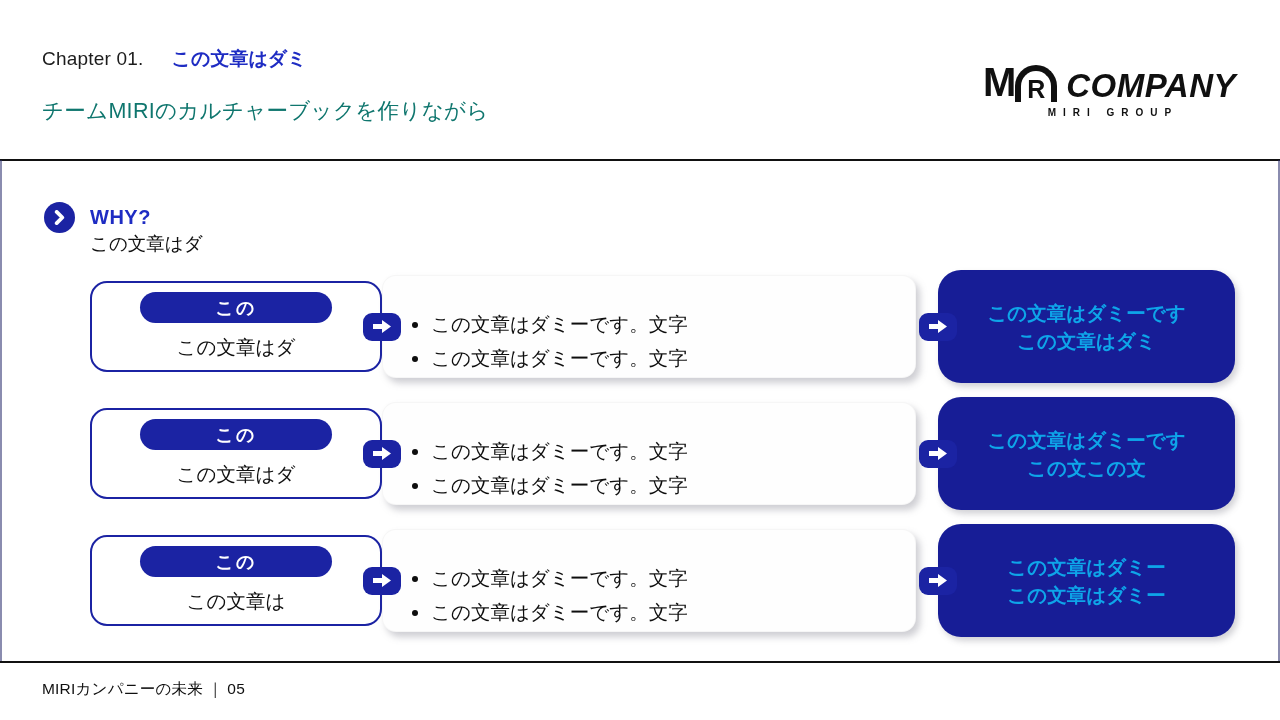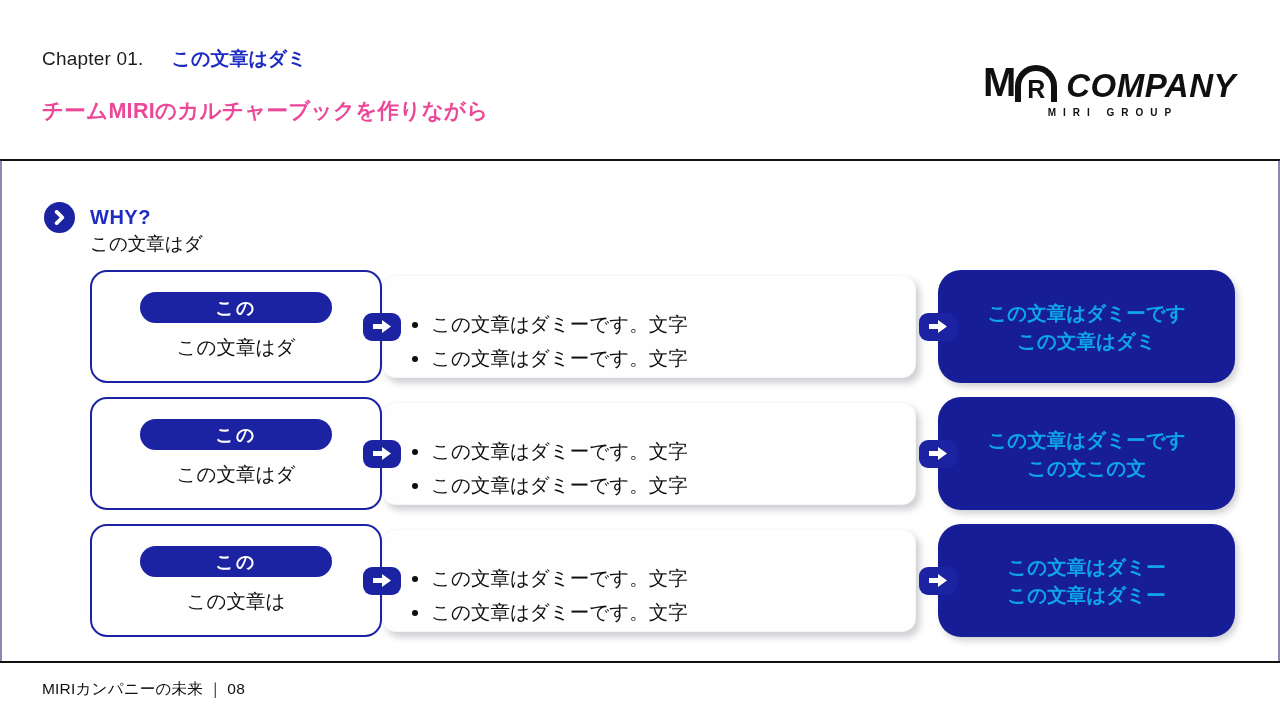--- a/index.html
+++ b/index.html
@@ -13,21 +13,21 @@
   .slide{
     position:relative;width:1280px;height:720px;background:#ffffff;
     font-family:"Liberation Sans","DejaVu Sans",sans-serif;color:var(--ink);
     overflow:hidden;margin:0 auto;
   }
   
   .header{position:absolute;left:42px;top:46px;}
   .chapter-line{display:flex;align-items:center;gap:28px;}
   .chapter{font-size:19px;color:#1c1c1c;letter-spacing:.2px;}
   .chapter-accent{font-size:19px;font-weight:800;color:var(--blue-text);}
-  .slide-title{margin-top:24px;font-size:21.5px;font-weight:700;color:#ec4899;letter-spacing:.3px;}
+  .slide-title{margin-top:24px;font-size:21.5px;font-weight:400;color:#0f766e;letter-spacing:.3px;}
   
   .logo{position:absolute;right:44px;top:62px;text-align:center;color:#101010;}
   .logo-row{display:flex;align-items:flex-end;justify-content:center;line-height:1;}
   .logo-m{font-size:40px;font-weight:800;letter-spacing:-2px;}
   .logo-arch{width:42px;height:37px;border:6px solid #101010;border-bottom:none;
     border-radius:21px 21px 0 0;display:flex;align-items:flex-end;justify-content:center;margin:0 1px;}
   .logo-arch span{font-size:25px;font-weight:800;line-height:.95;}
   .logo-company{font-size:33px;font-style:italic;font-weight:600;letter-spacing:.5px;margin-left:8px;}
   .logo-sub{margin-top:5px;font-size:10px;font-weight:700;letter-spacing:7px;padding-left:7px;}
   
@@ -37,21 +37,21 @@
   .edge.left{left:0;} .edge.right{right:0;}
   
   .why{position:absolute;left:44px;top:202px;display:flex;align-items:center;gap:15px;}
   .why-circle{width:31px;height:31px;border-radius:50%;background:var(--navy);
     display:flex;align-items:center;justify-content:center;}
   .why-label{font-size:20px;font-weight:800;color:var(--blue-text);letter-spacing:.5px;}
   .why-sub{position:absolute;left:90px;top:231px;font-size:18.5px;color:#0f0f0f;}
   
   .rows{position:absolute;top:270px;left:90px;right:45px;display:flex;flex-direction:column;gap:14px;}
   .row{display:flex;align-items:center;height:113px;}
-  .card-left{width:292px;height:113px;background:#fff;border:2.5px solid var(--navy);
+  .card-left{width:292px;height:91px;background:#fff;border:2.5px solid var(--navy);
     border-radius:17px;display:flex;flex-direction:column;align-items:center;justify-content:center;gap:11px;}
   .pill{width:192px;height:31px;background:var(--navy);border-radius:16px;color:#fff;
     font-weight:800;font-size:18px;display:flex;align-items:center;justify-content:center;letter-spacing:2px;}
   .card-text{font-size:19.5px;color:#0f0f0f;}
   .flow-arrow{width:38px;height:28px;background:var(--navy);border-radius:9px;
     display:flex;align-items:center;justify-content:center;margin:0 -19px;position:relative;z-index:2;flex:none;}
   .card-mid{flex:1;height:103px;background:#fefefe;border-radius:14px;margin-right:22px;
     box-shadow:4px 5px 7px rgba(115,115,128,.35);border:1px solid rgba(0,0,0,.03);
     display:flex;align-items:center;padding-left:26px;}
   .card-mid ul{list-style:disc;padding-left:22px;font-size:19.5px;line-height:34px;color:#0e0e0e;margin-top:28px;}
@@ -180,16 +180,16 @@
       <div class="card-right">
         <div>この文章はダミー</div>
         <div>この文章はダミー</div>
       </div>
     </div>
 
   </div>
 
   <div class="rule-bottom"></div>
   <div class="footer">
-    <span>MIRIカンパニーの未来 ｜ 08</span>
+    <span>MIRIカンパニーの未来 ｜ 05</span>
   </div>
 
 </div>
 
 </body></html>

